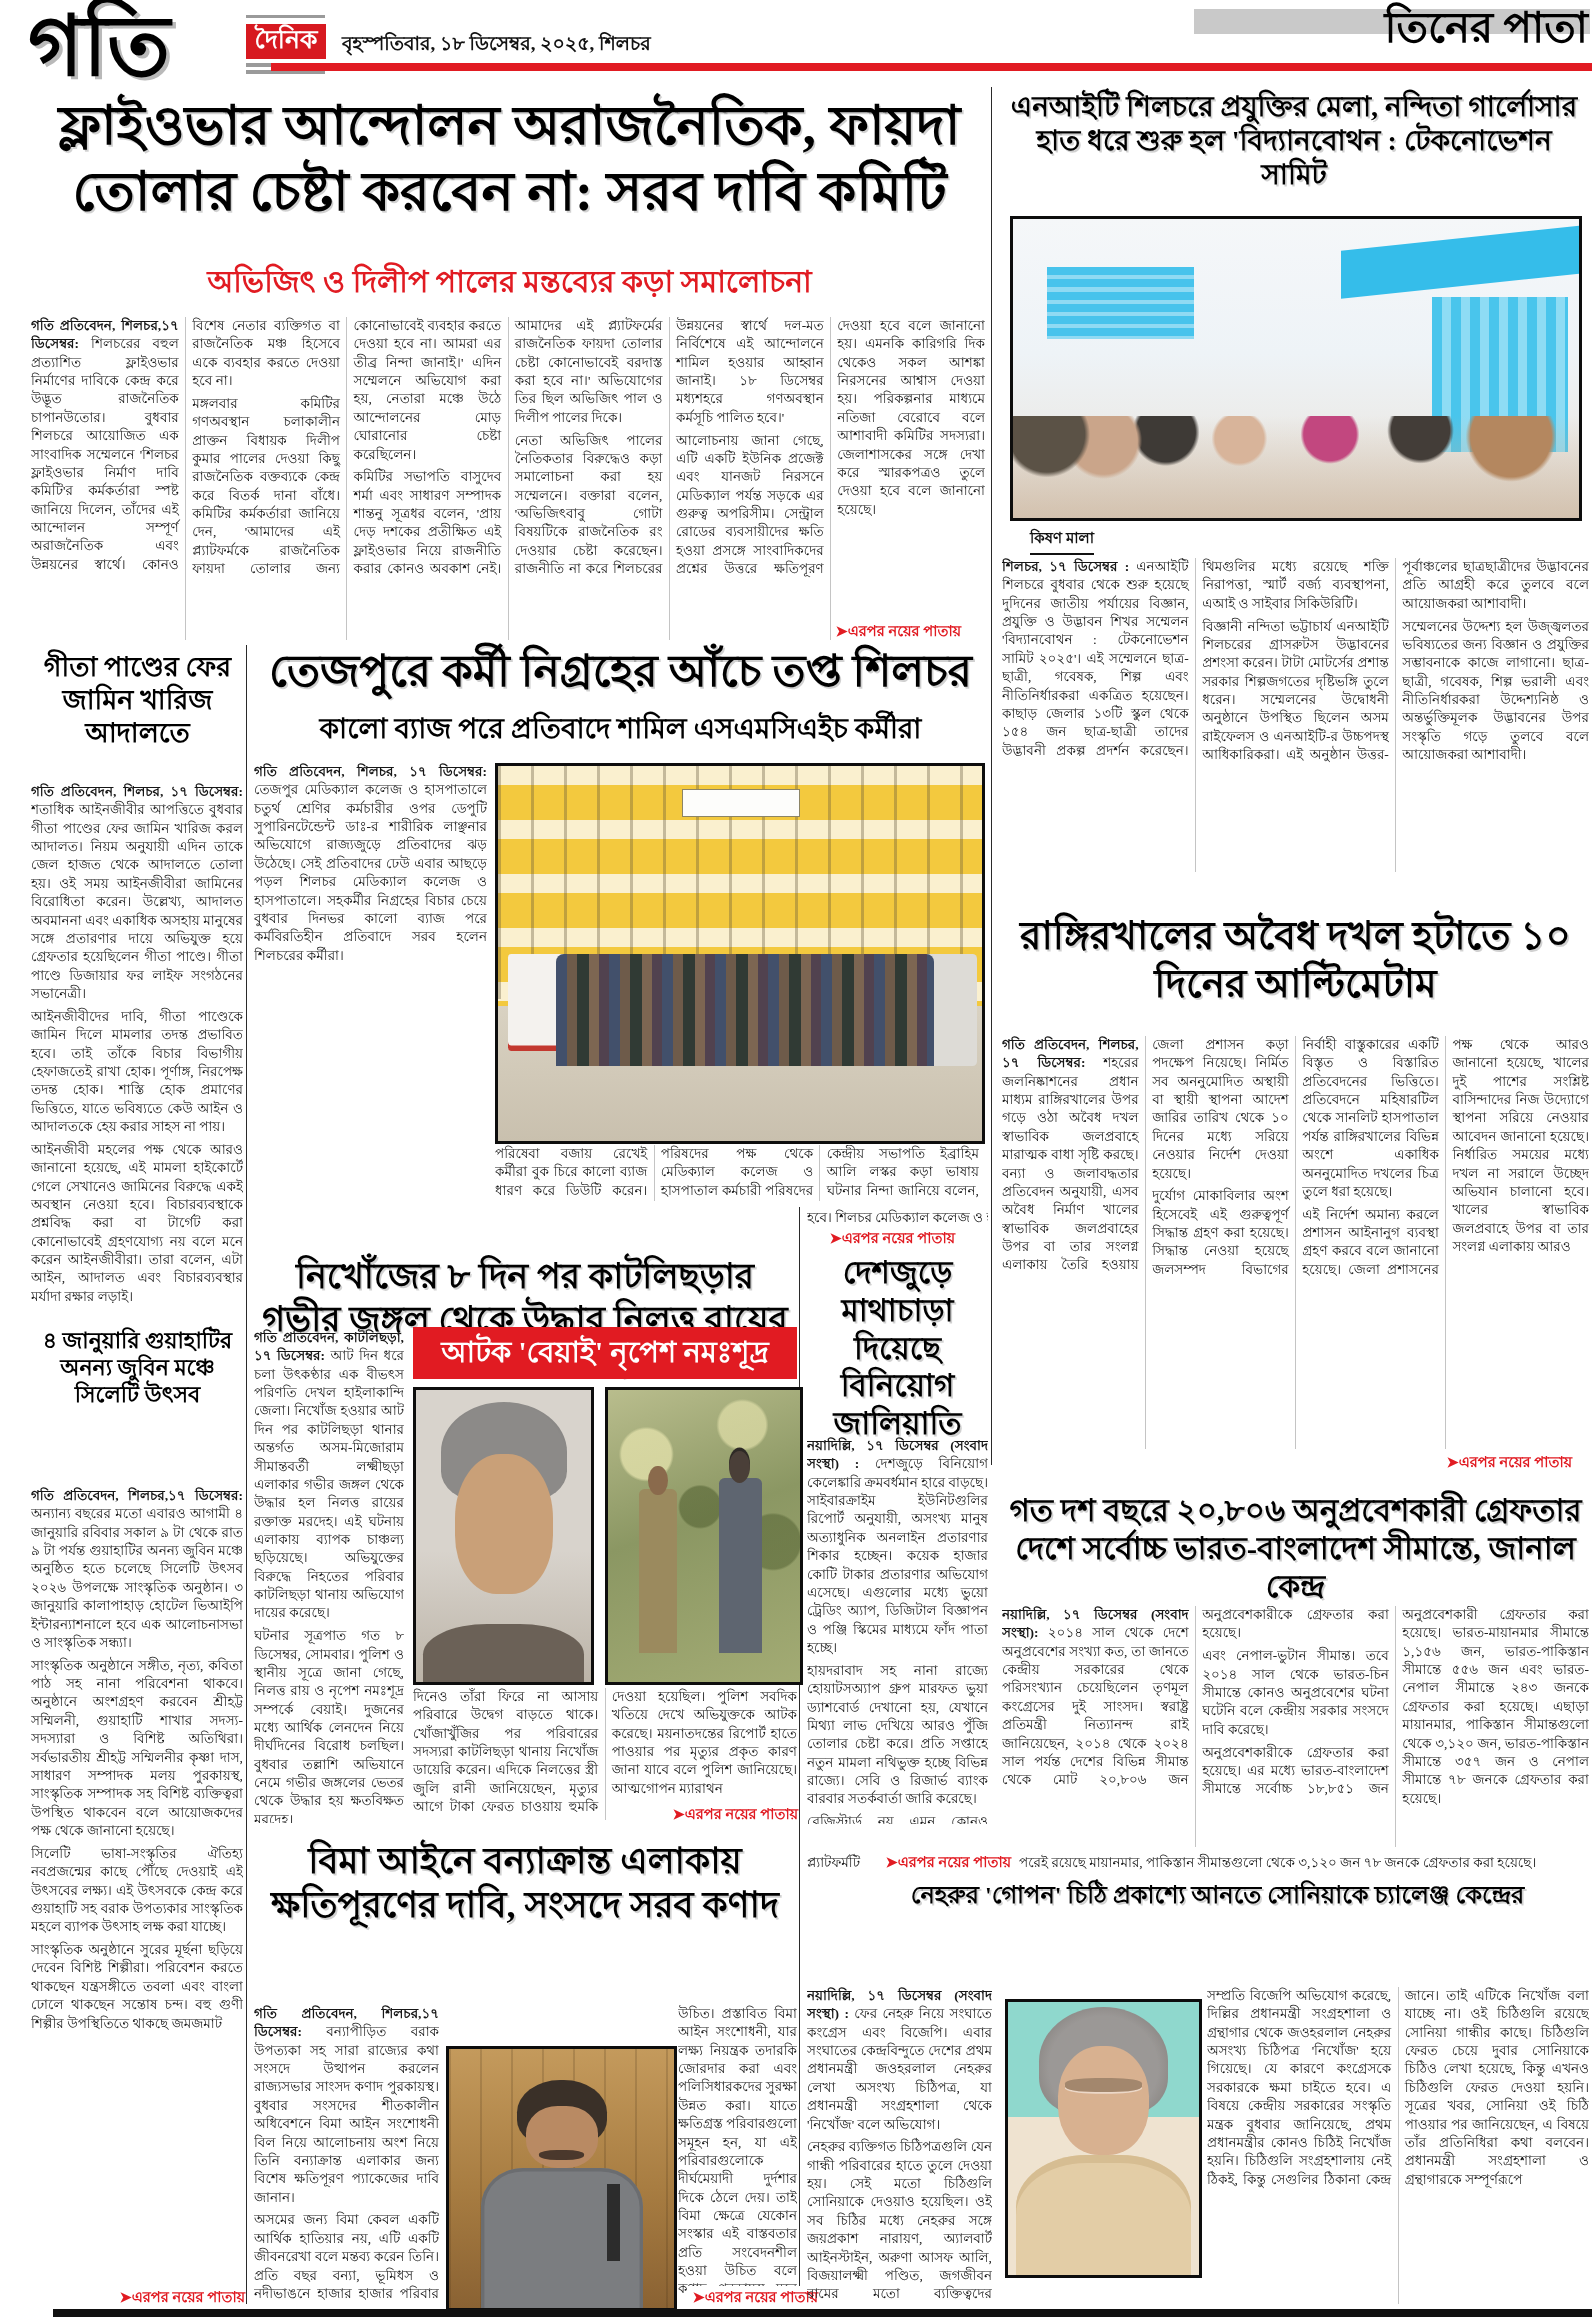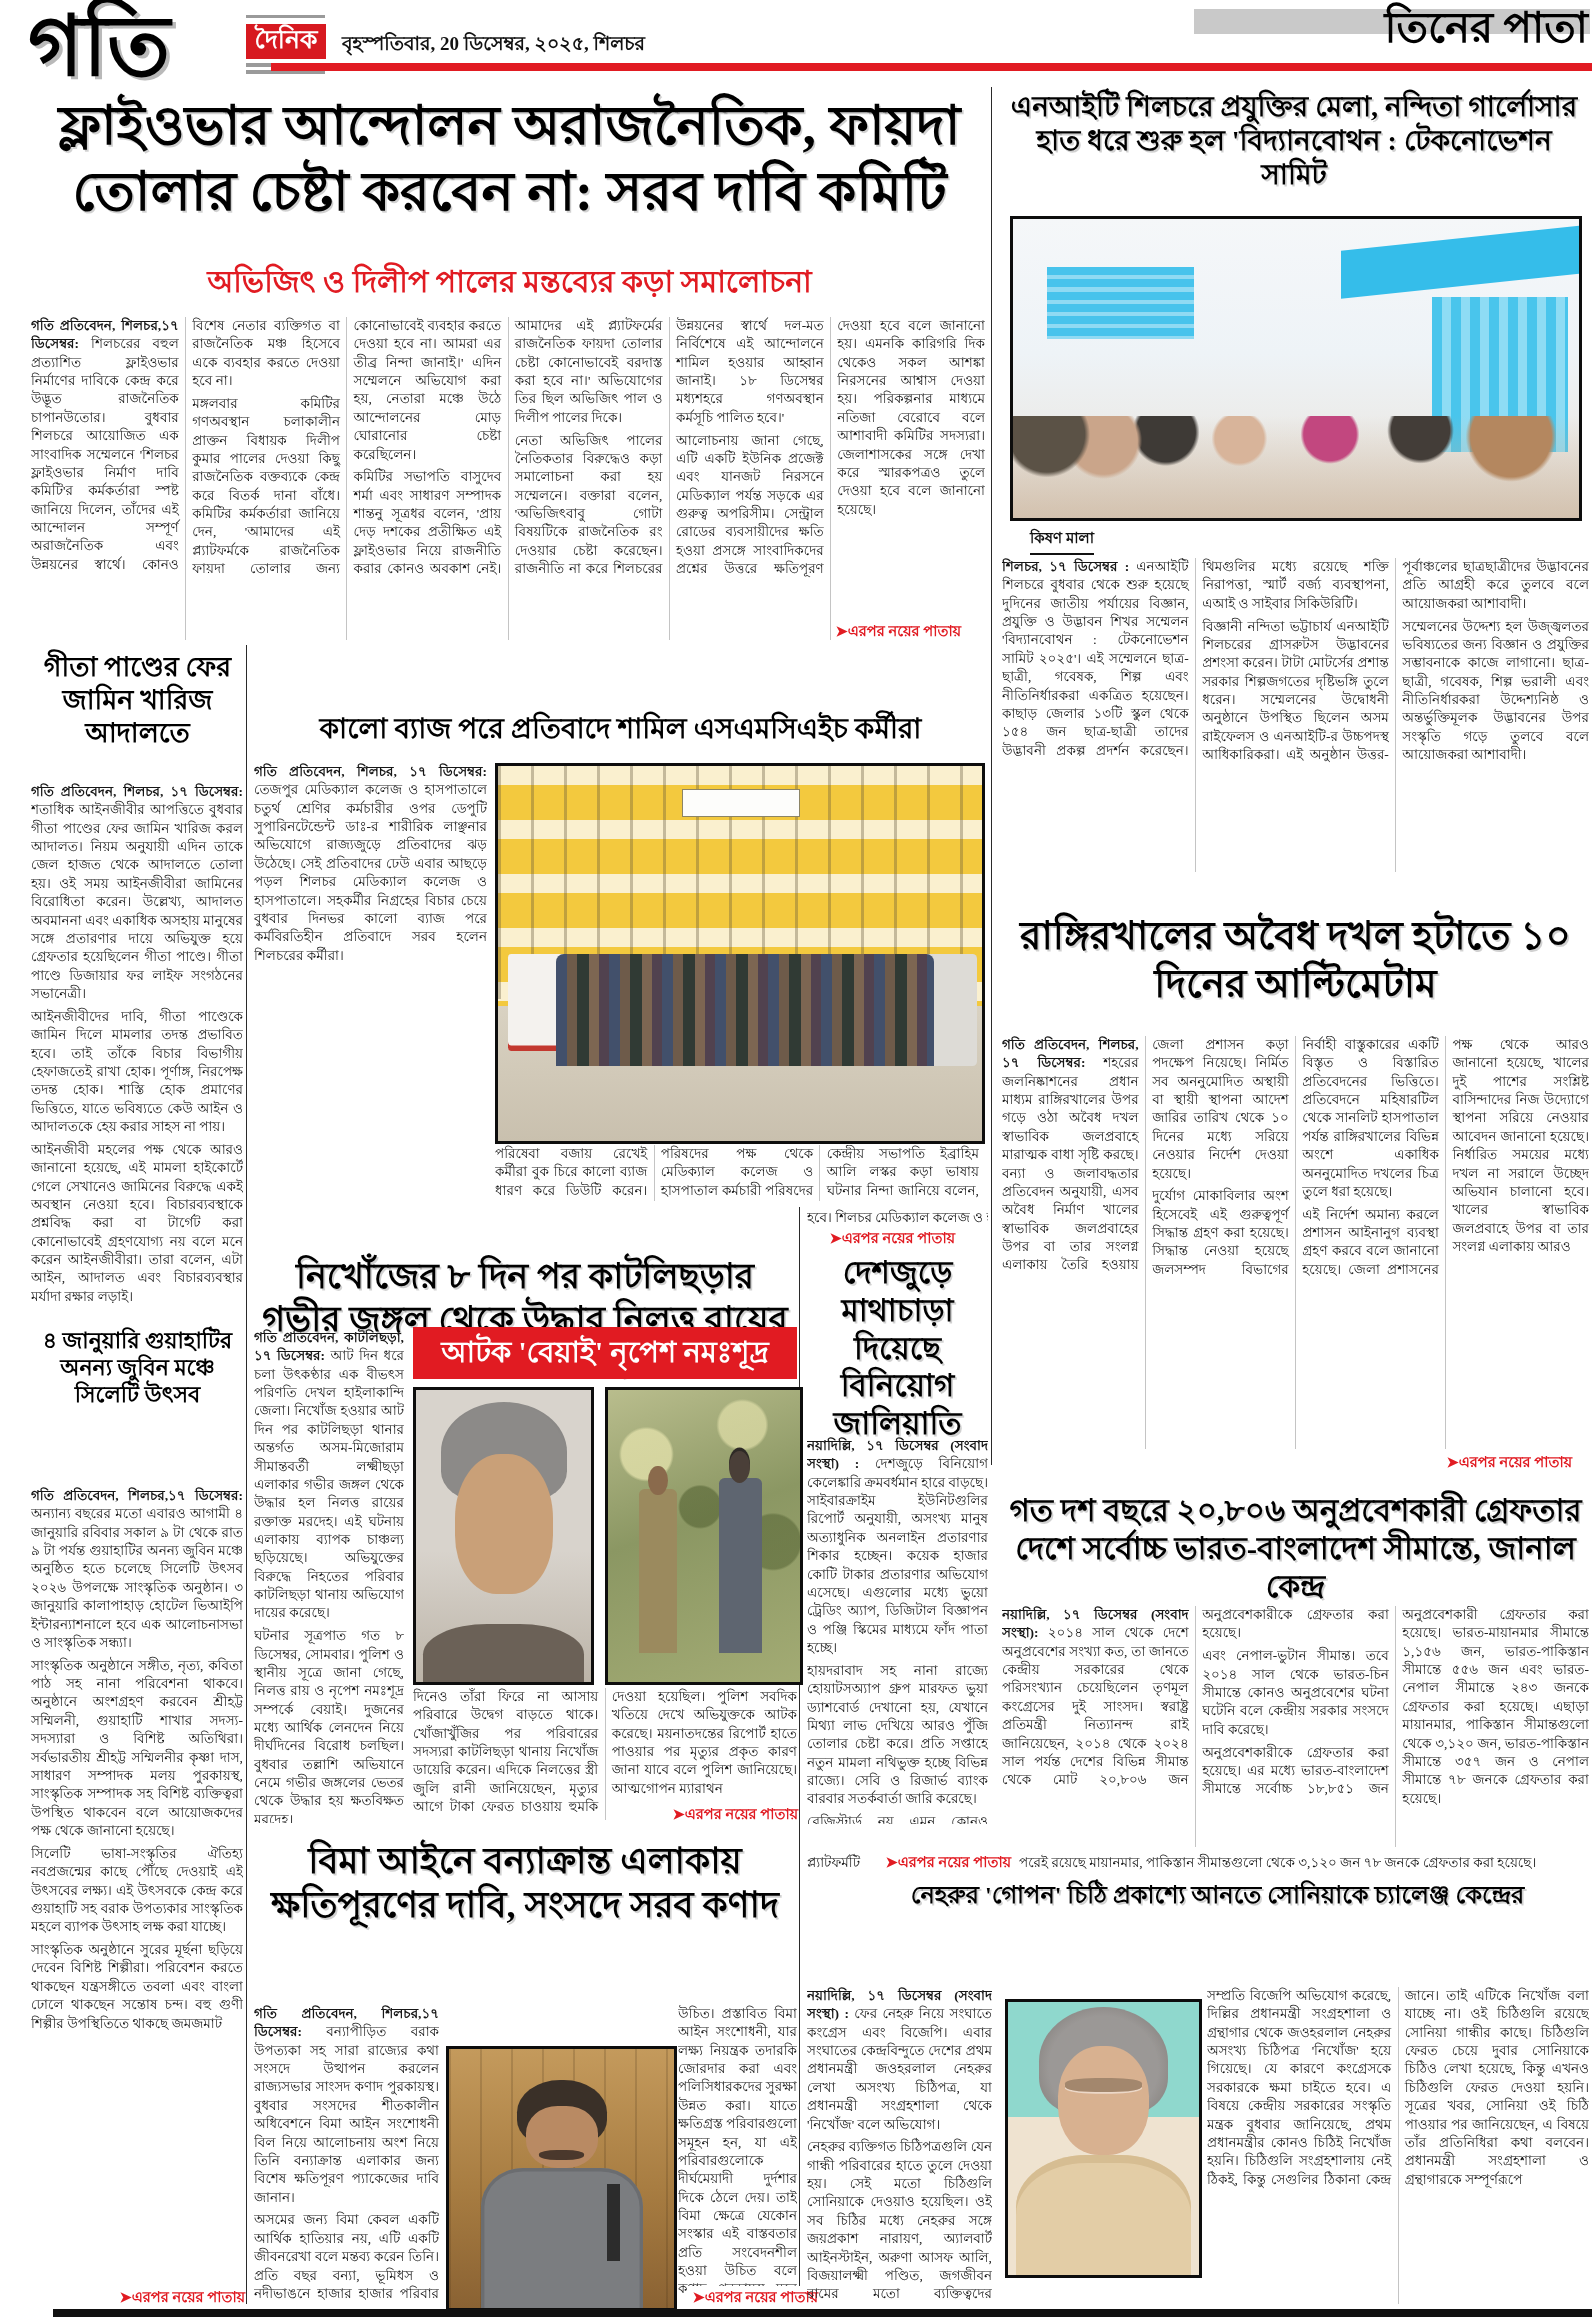--- a/index.html
+++ b/index.html
@@ -34,21 +34,21 @@
 </head>
 <body>
 
 <div class="page">
 
   <div class="abs logo-main" style="left:28px;top:4.5px;">গতি</div>
   <div class="abs tiny-bar" style="left:246px;top:14.6px;width:79px;"></div>
   <div class="abs logo-box" style="left:246px;top:23.6px;width:80px;height:35px;font-size:25px;">দৈনিক</div>
   <div class="abs tiny-bar" style="left:246px;top:63px;width:79px;"></div>
   <div class="abs tiny-bar" style="left:246px;top:70px;width:79px;"></div>
-  <div class="abs" style="left:342px;top:29px;font-size:19px;font-weight:bold;">বৃহস্পতিবার, 20 ডিসেম্বর, ২০২৫, শিলচর</div>
+  <div class="abs" style="left:342px;top:29px;font-size:19px;font-weight:bold;">বৃহস্পতিবার, ১৮ ডিসেম্বর, ২০২৫, শিলচর</div>
   <div class="abs page-label-band" style="left:1194px;top:9px;width:396px;height:25px;"></div>
   <div class="abs page-label" style="left:1206px;top:6.7px;width:382px;text-align:right;">তিনের পাতা</div>
   <div class="abs red-rule" style="left:271px;top:63px;width:1322px;height:7.9px;"></div>
 
   <div class="abs vrule" style="left:991px;top:87px;height:1378px;"></div>
   <div class="abs vrule" style="left:246px;top:645px;height:1659px;"></div>
   <div class="abs vrule" style="left:799px;top:1207px;height:1097px;"></div>
 
   <div class="abs hl shadow" style="left:34px;top:94px;width:951px;font-size:54px;">ফ্লাইওভার আন্দোলন অরাজনৈতিক, ফায়দা তোলার চেষ্টা করবেন না: সরব দাবি কমিটি</div>
   <div class="abs sub" style="left:34px;top:264px;width:951px;font-size:30px;">অভিজিৎ ও দিলীপ পালের মন্তব্যের কড়া সমালোচনা</div>
@@ -93,20 +93,21 @@
     <span><p>আইনজীবীদের দাবি, গীতা পাণ্ডেকে জামিন দিলে মামলার তদন্ত প্রভাবিত হবে। তাই তাঁকে বিচার বিভাগীয় হেফাজতেই রাখা হোক। পূর্ণাঙ্গ, নিরপেক্ষ তদন্ত হোক। শাস্তি হোক প্রমাণের ভিত্তিতে, যাতে ভবিষ্যতে কেউ আইন ও আদালতকে হেয় করার সাহস না পায়।</p><p>আইনজীবী মহলের পক্ষ থেকে আরও জানানো হয়েছে, এই মামলা হাইকোর্টে গেলে সেখানেও জামিনের বিরুদ্ধে একই অবস্থান নেওয়া হবে। বিচারব্যবস্থাকে প্রশ্নবিদ্ধ করা বা টার্গেট করা কোনোভাবেই গ্রহণযোগ্য নয় বলে মনে করেন আইনজীবীরা। তারা বলেন, এটা আইন, আদালত এবং বিচারব্যবস্থার মর্যাদা রক্ষার লড়াই।</p></span>
   </div>
 
   <div class="abs hl" style="left:31px;top:1328px;width:213px;font-size:22px;">৪ জানুয়ারি গুয়াহাটির অনন্য জুবিন মঞ্চে সিলেটি উৎসব</div>
   <div class="abs body" style="left:31px;top:1487px;width:212px;height:803px;">
     <p><strong class="dl">গতি প্রতিবেদন, শিলচর,১৭ ডিসেম্বর:</strong> <span>অন্যান্য বছরের মতো এবারও আগামী ৪ জানুয়ারি রবিবার সকাল ৯ টা থেকে রাত ৯ টা পর্যন্ত গুয়াহাটির অনন্য জুবিন মঞ্চে অনুষ্ঠিত হতে চলেছে সিলেটি উৎসব ২০২৬ উপলক্ষে সাংস্কৃতিক অনুষ্ঠান। ৩ জানুয়ারি কালাপাহাড় হোটেল ভিআইপি ইন্টারন্যাশনালে হবে এক আলোচনাসভা ও সাংস্কৃতিক সন্ধ্যা।</span></p>
     <span><p>সাংস্কৃতিক অনুষ্ঠানে সঙ্গীত, নৃত্য, কবিতা পাঠ সহ নানা পরিবেশনা থাকবে। অনুষ্ঠানে অংশগ্রহণ করবেন শ্রীহট্ট সম্মিলনী, গুয়াহাটি শাখার সদস্য-সদস্যারা ও বিশিষ্ট অতিথিরা। সর্বভারতীয় শ্রীহট্ট সম্মিলনীর কৃষ্ণা দাস, সাধারণ সম্পাদক মলয় পুরকায়স্থ, সাংস্কৃতিক সম্পাদক সহ বিশিষ্ট ব্যক্তিত্বরা উপস্থিত থাকবেন বলে আয়োজকদের পক্ষ থেকে জানানো হয়েছে।</p><p>সিলেটি ভাষা-সংস্কৃতির ঐতিহ্য নবপ্রজন্মের কাছে পৌঁছে দেওয়াই এই উৎসবের লক্ষ্য। এই উৎসবকে কেন্দ্র করে গুয়াহাটি সহ বরাক উপত্যকার সাংস্কৃতিক মহলে ব্যাপক উৎসাহ লক্ষ করা যাচ্ছে।</p><p>সাংস্কৃতিক অনুষ্ঠানে সুরের মূর্ছনা ছড়িয়ে দেবেন বিশিষ্ট শিল্পীরা। পরিবেশন করতে থাকছেন যন্ত্রসঙ্গীতে তবলা এবং বাংলা ঢোলে থাকছেন সন্তোষ চন্দ। বহু গুণী শিল্পীর উপস্থিতিতে থাকছে জমজমাট</p></span>
   </div>
   <div class="abs more" style="left:115px;top:2286px;">➤এরপর নয়ের পাতায়</div>
 
+  <div class="abs hl shadow" style="left:253px;top:645px;width:735px;font-size:44px;">তেজপুরে কর্মী নিগ্রহের আঁচে তপ্ত শিলচর</div>
   <div class="abs hl" style="left:253px;top:712px;width:735px;font-size:28px;">কালো ব্যাজ পরে প্রতিবাদে শামিল এসএমসিএইচ কর্মীরা</div>
   <div class="abs body" style="left:254px;top:763px;width:233px;height:435px;">
     <p><strong class="dl">গতি প্রতিবেদন, শিলচর, ১৭ ডিসেম্বর:</strong> <span>তেজপুর মেডিক্যাল কলেজ ও হাসপাতালে চতুর্থ শ্রেণির কর্মচারীর ওপর ডেপুটি সুপারিনটেন্ডেন্ট ডাঃ-র শারীরিক লাঞ্ছনার অভিযোগে রাজ্যজুড়ে প্রতিবাদের ঝড় উঠেছে। সেই প্রতিবাদের ঢেউ এবার আছড়ে পড়ল শিলচর মেডিক্যাল কলেজ ও হাসপাতালে। সহকর্মীর নিগ্রহের বিচার চেয়ে বুধবার দিনভর কালো ব্যাজ পরে কর্মবিরতিহীন প্রতিবাদে সরব হলেন শিলচরের কর্মীরা।</span></p>
   </div>
   <div class="abs photo" style="left:495px;top:763px;width:484px;height:375px;">
     <div style="position:absolute;inset:0;background:repeating-linear-gradient(180deg,#faf0cf 0 19px,#f3c93e 19px 54px);"></div>
     <div style="position:absolute;left:0;top:0;width:100%;height:62%;background:repeating-linear-gradient(90deg,rgba(96,84,58,0.35) 0 3.4px,transparent 3.4px 33px);"></div>
     <div style="position:absolute;left:38%;top:6%;width:24%;height:7%;background:#fdfdfb;border:1.1px solid #8c8465;"></div>
     <div style="position:absolute;left:0;bottom:0;width:100%;height:36%;background:linear-gradient(180deg,#d9d2c2,#c9c0ae);"></div>
     <div style="position:absolute;left:2%;bottom:24%;width:12%;height:26%;background:#f4f2ee;border-radius:3.4px;box-shadow:inset 0 -5.6px 0 #c3392f;"></div>

